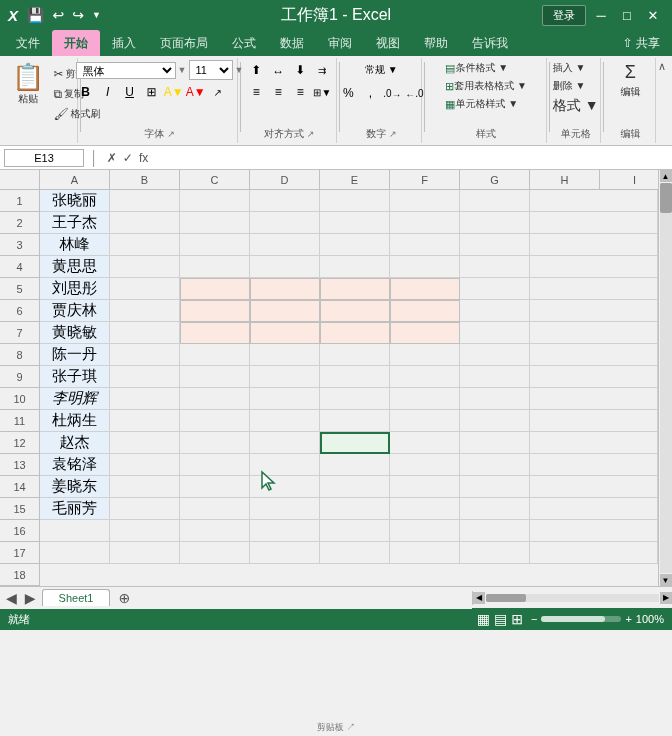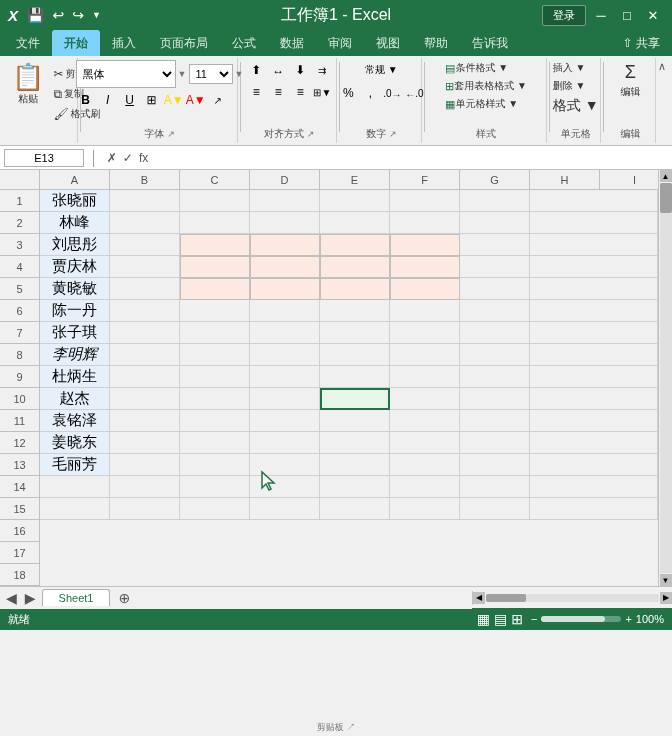--- a/index.html
+++ b/index.html
@@ -38,21 +38,21 @@
       padding: 4px 12px;
       font-size: 12px;
       color: rgba(255,255,255,0.85);
       cursor: pointer;
       height: 26px;
       display: flex;
       align-items: center;
       border-radius: 3px 3px 0 0;
     }
     .ribbon-tab.active {
-      background: #7dd3fc;
+      background: #f9a8d4;
       color: #217346;
       font-weight: bold;
     }
 
     
     .ribbon {
       background: #f0f0f0;
       border-bottom: 1px solid #c0c0c0;
       display: flex;
       align-items: stretch;
@@ -99,21 +99,21 @@
     }
 
     
     .font-group-content { display: flex; flex-direction: column; gap: 2px; }
     .font-row { display: flex; align-items: center; gap: 2px; }
     .font-select {
       border: 1px solid #b0b0b0;
       background: white;
       font-size: 11px;
       padding: 1px 2px;
-      height: 28px;
+      height: 17px;
       cursor: pointer;
       width: 100px;
     }
     .size-select {
       border: 1px solid #b0b0b0;
       background: white;
       font-size: 11px;
       padding: 1px 2px;
       height: 20px;
       cursor: pointer;
@@ -496,21 +496,41 @@
           <div class="cell col-a" style="background:#e6f0fb;">张晓丽</div>
           <div class="cell"></div>
           <div class="cell"></div>
           <div class="cell"></div>
           <div class="cell"></div>
           <div class="cell"></div>
           <div class="cell"></div>
           <div class="cell" style="flex:1;"></div>
         </div>
         <div class="cell-row">
+          <div class="cell col-a" style="background:#e6f0fb;">王子杰</div>
+          <div class="cell"></div>
+          <div class="cell"></div>
+          <div class="cell"></div>
+          <div class="cell"></div>
+          <div class="cell"></div>
+          <div class="cell"></div>
+          <div class="cell" style="flex:1;"></div>
+        </div>
+        <div class="cell-row">
           <div class="cell col-a" style="background:#e6f0fb;">林峰</div>
+          <div class="cell"></div>
+          <div class="cell"></div>
+          <div class="cell"></div>
+          <div class="cell"></div>
+          <div class="cell"></div>
+          <div class="cell"></div>
+          <div class="cell" style="flex:1;"></div>
+        </div>
+        <div class="cell-row">
+          <div class="cell col-a" style="background:#e6f0fb;">黄思思</div>
           <div class="cell"></div>
           <div class="cell"></div>
           <div class="cell"></div>
           <div class="cell"></div>
           <div class="cell"></div>
           <div class="cell"></div>
           <div class="cell" style="flex:1;"></div>
         </div>
 
         <div class="cell-row">

